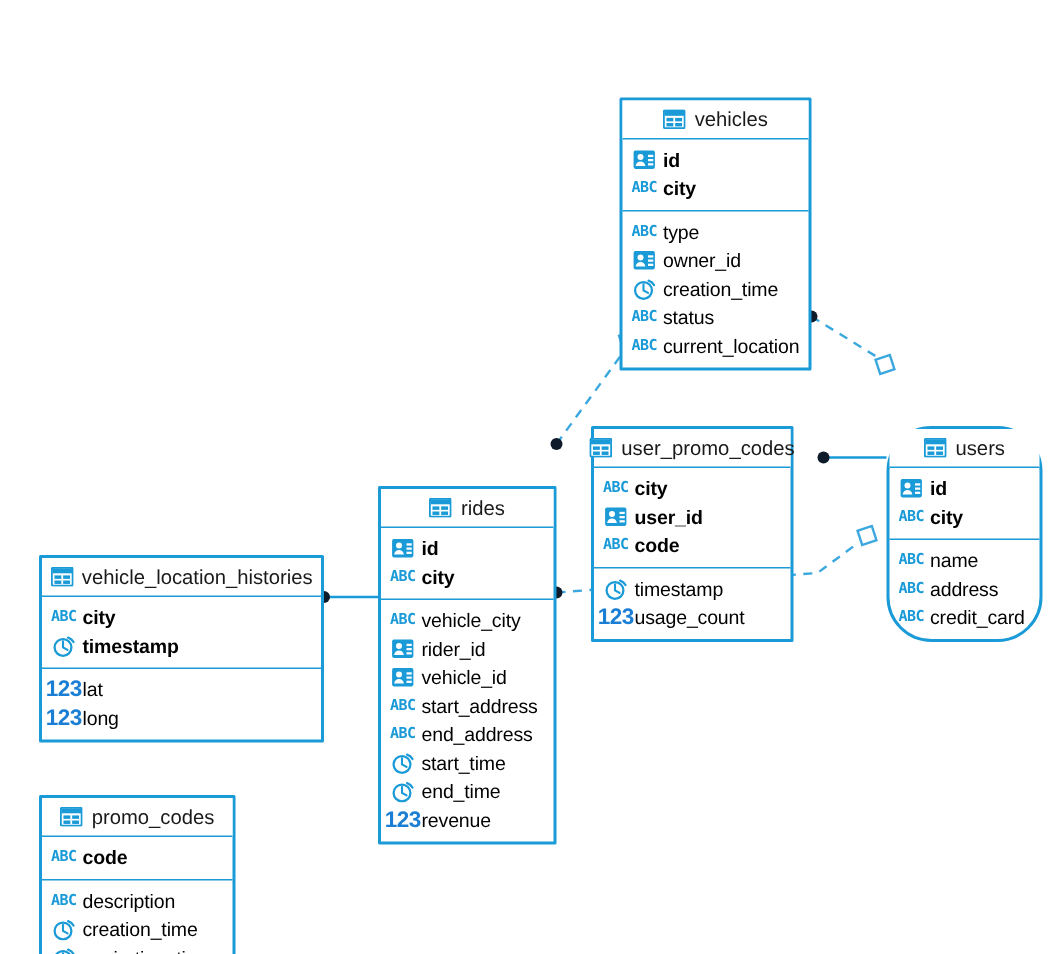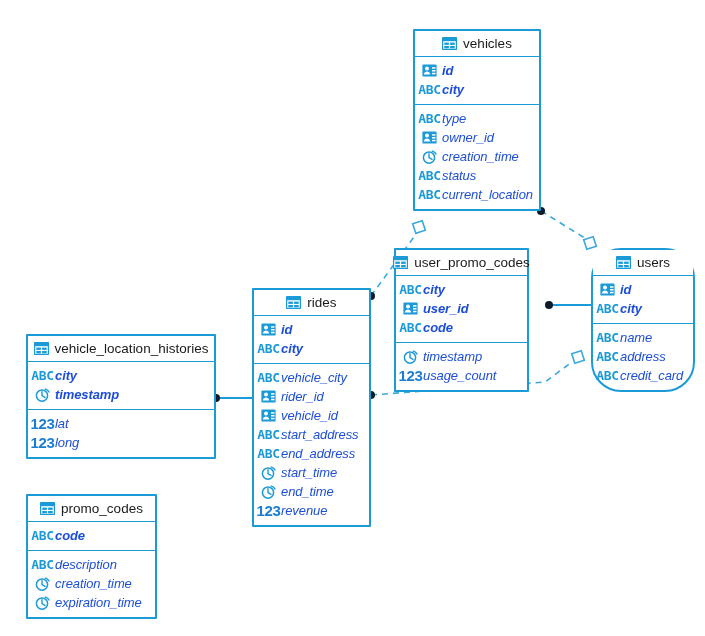--- a/index.html
+++ b/index.html
@@ -13,20 +13,21 @@
   }
   #canvas{position:absolute;left:0;top:0;width:705px;height:636px;}
   #edges{position:absolute;left:0;top:0;width:705px;height:636px;pointer-events:none;}
 
   .table-node{
     position:absolute;
     box-sizing:border-box;
     border:2px solid #1a9ad7;
     background:#ffffff;
     border-radius:1px;
+    margin-top:36px;
   }
   .tbl-header{
     box-sizing:border-box;
     height:26px;
     border-bottom:1px solid #1a9ad7;
     display:flex;
     align-items:center;
     justify-content:center;
     gap:6px;
     padding:0 8px;
@@ -47,36 +48,35 @@
   .col-row{
     display:flex;
     align-items:center;
     gap:5px;
     padding:0 7px;
     height:19px;
     white-space:nowrap;
   }
   .col-name{
     font-size:13px;
-    color:#1d4ed8;
+    color:#000000;
     letter-spacing:-0.1px;
-    font-style:italic;
   }
   .keys .col-name{font-weight:bold;}
 
   .ic{
     width:15px;height:15px;
     flex:0 0 15px;
     display:inline-flex;
     align-items:center;
     justify-content:center;
   }
   .ic svg{display:block;}
   .ic-text{
-    font-size:13px;
+    font-size:10px;
     font-weight:bold;
     color:#1a9ad7;
     font-family:"DejaVu Sans Mono","Liberation Mono",monospace;
     letter-spacing:-0.3px;
     line-height:1;
   }
   .ic-num{
     font-size:15px;
     font-weight:bold;
     color:#1a7fd4;

